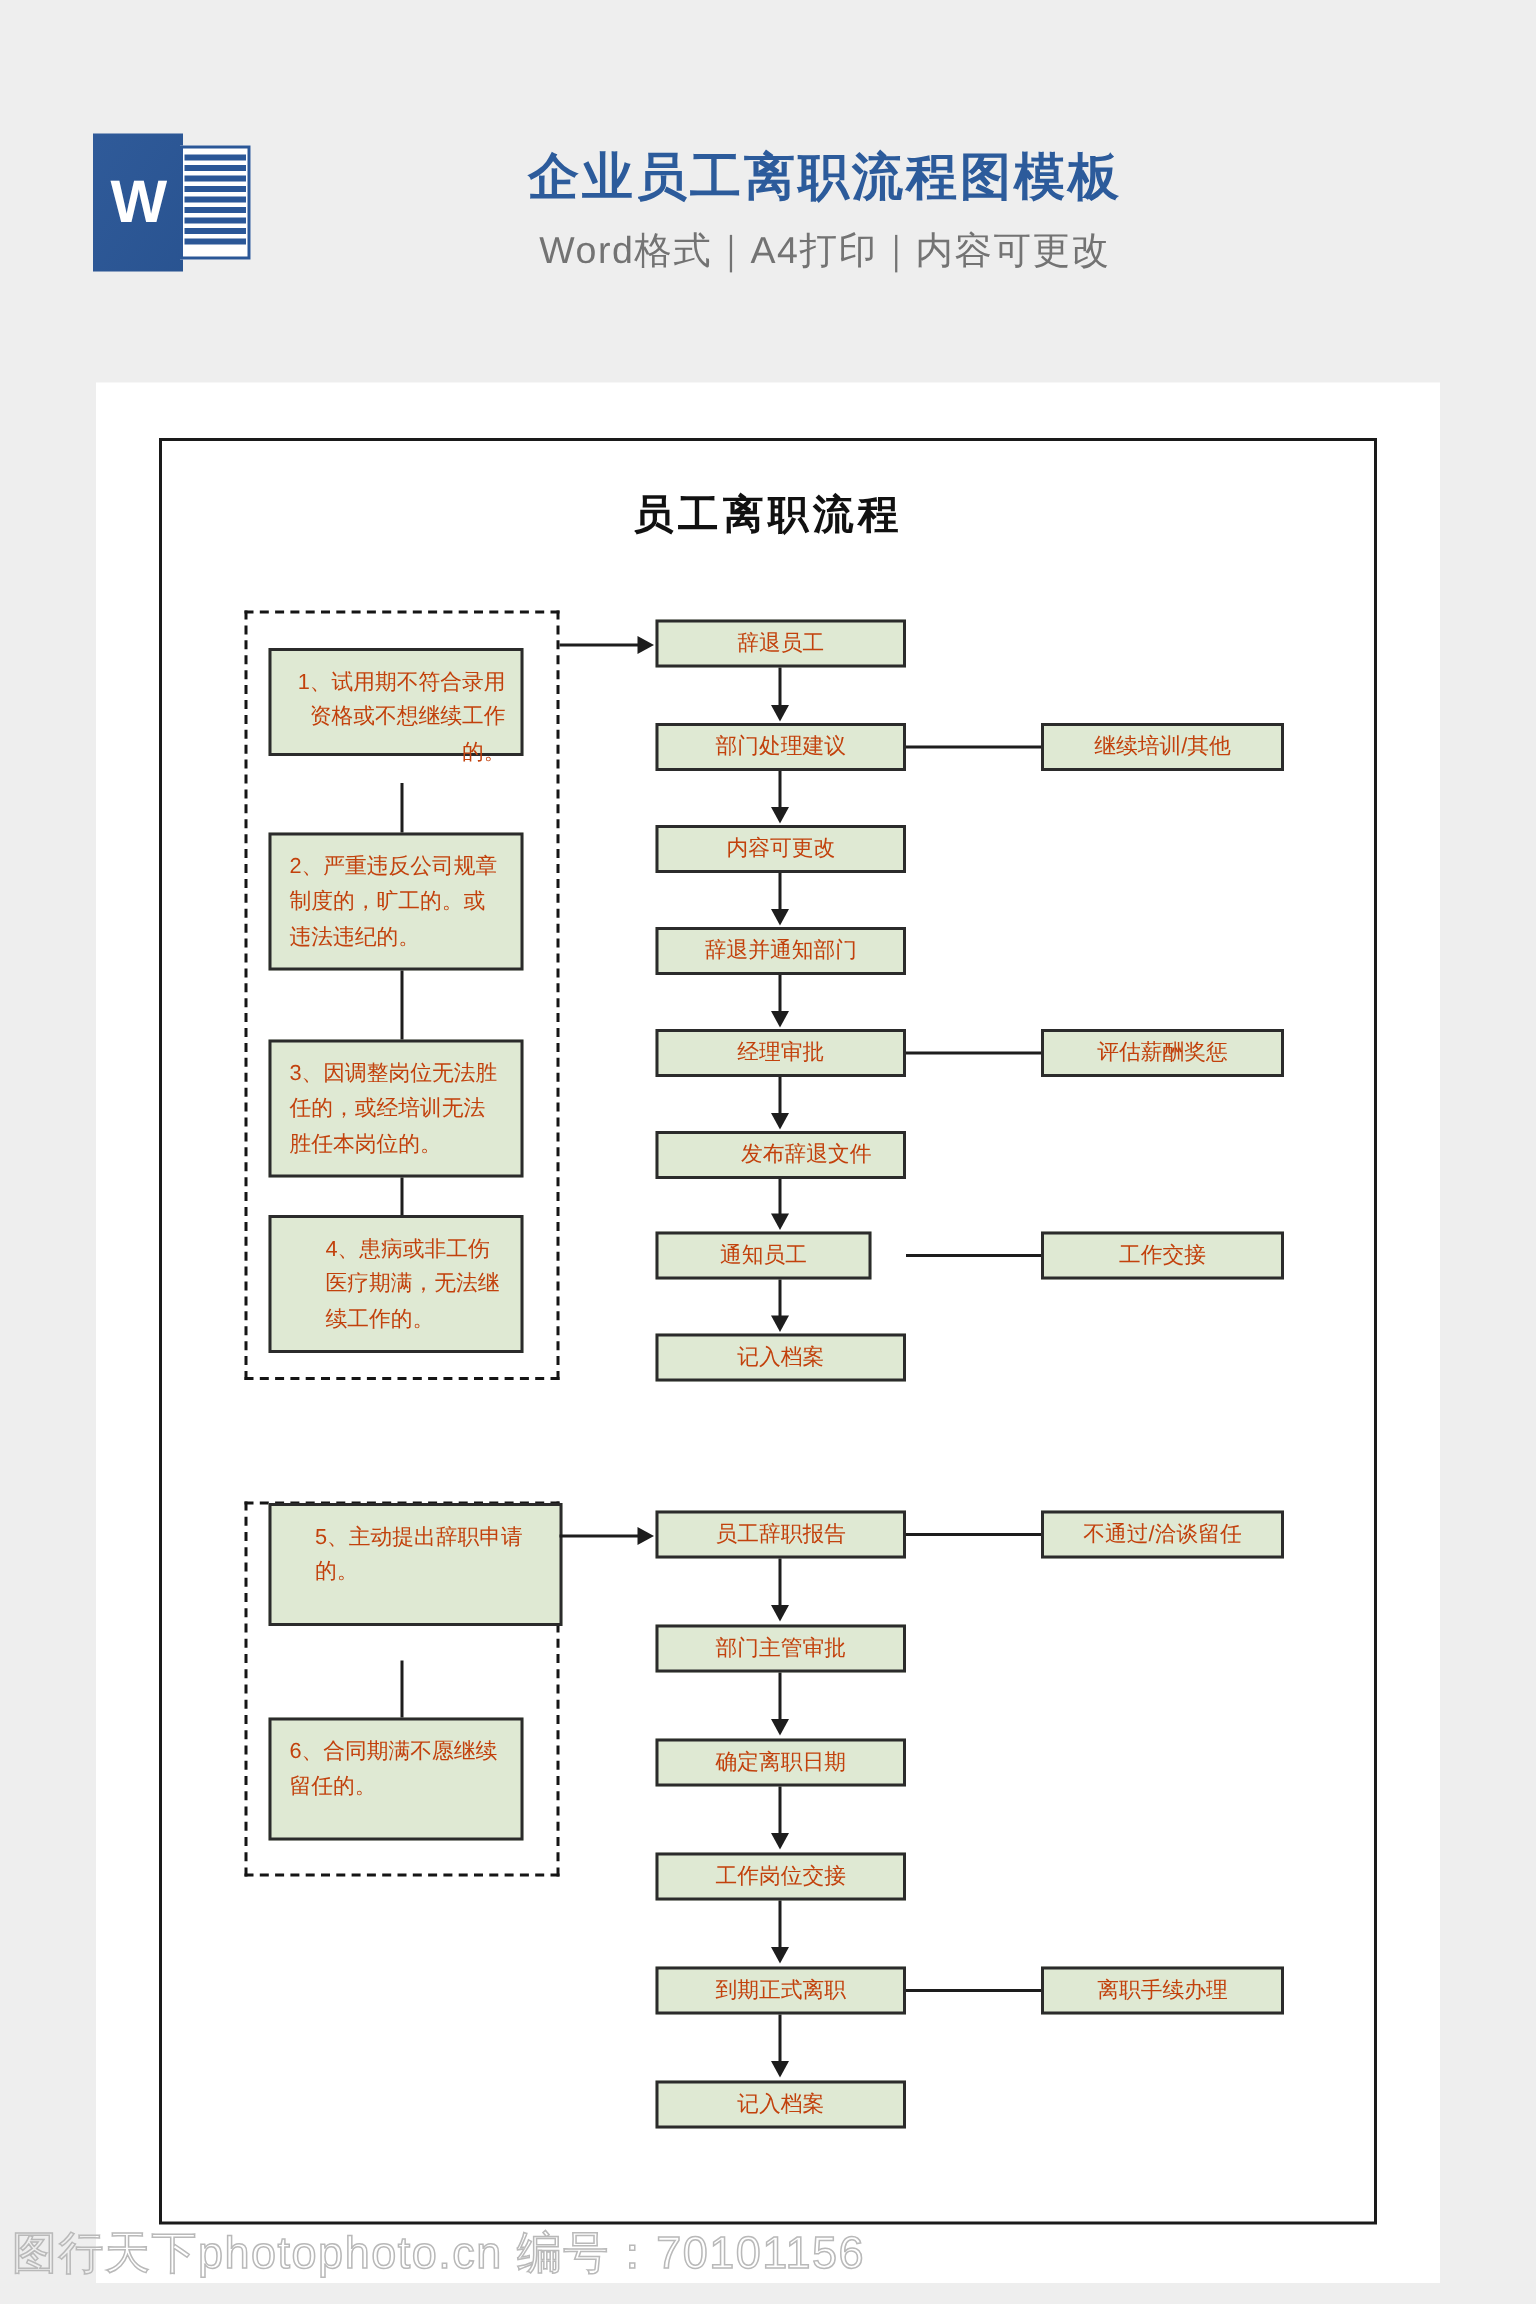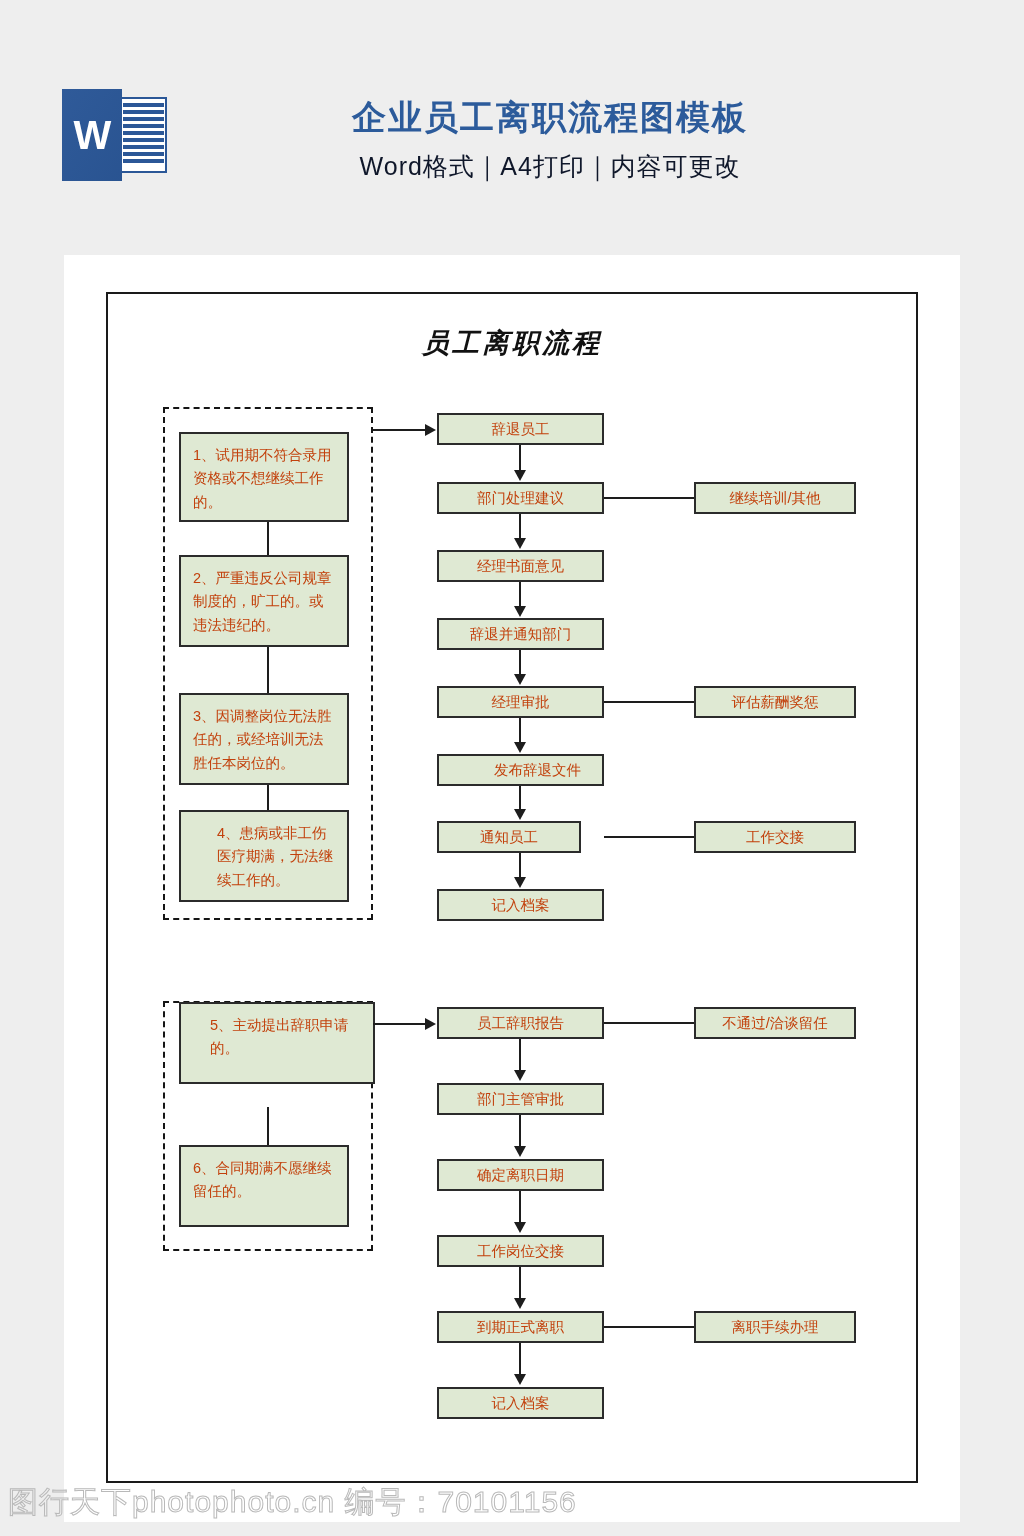--- a/index.html
+++ b/index.html
@@ -25,31 +25,31 @@
           text-align: center; letter-spacing: -1px; }
   .wi-page { position: absolute; left: 58px; top: 12px; width: 47px; height: 76px;
              background: #ffffff; border: 2px solid #2b5797; }
   .wi-lines { position: absolute; left: 61px; top: 18px; width: 41px; height: 64px; }
   .wi-lines i { display: block; height: 4px; background: #2b5797; margin-bottom: 3px; }
 
   .title-main { position: absolute; left: 200px; top: 95px; width: 700px;
                 text-align: center; font-size: 34px; font-weight: bold;
                 color: #2c5b9b; letter-spacing: 2px; }
   .title-sub { position: absolute; left: 200px; top: 150px; width: 700px;
-               text-align: center; font-size: 25px; color: #0f172a; letter-spacing: 1px; }
+               text-align: center; font-size: 25px; color: #737373; letter-spacing: 1px; }
 
   
   .sheet { position: absolute; left: 64px; top: 255px; width: 896px; height: 1267px;
            background: #ffffff; }
   .frame { position: absolute; left: 106px; top: 292px; width: 812px; height: 1191px;
            border: 2px solid #1a1a1a; background: #ffffff; }
 
   .doc-title { position: absolute; left: 106px; top: 325px; width: 812px;
                text-align: center; font-size: 27px; font-weight: bold; color: #111111;
-               letter-spacing: 3px; font-style: italic; }
+               letter-spacing: 3px; }
 
   
   .node {
     position: absolute;
     background: #dfe9d3;
     border: 2px solid #2b2b2b;
     color: #c2410c;
     font-size: 14.5px;
     line-height: 1.55;
     display: flex;
@@ -107,35 +107,35 @@
     <div class="title-main">企业员工离职流程图模板</div>
     <div class="title-sub">Word格式｜A4打印｜内容可更改</div>
   </div>
 
   <div class="sheet"></div>
   <div class="frame"></div>
   <div class="doc-title">员工离职流程</div>
 
   <div class="dashbox" style="left:163px; top:407px; width:210px; height:513px;"></div>
 
-  <div class="node reason" style="left:179px; top:432px; width:170px; height:90px;">1、试用期不符合录用资格或不想继续工作的。</div>
+  <div class="node reason" style="left:179px; top:432px; width:170px; height:72px;text-align:right;">1、试用期不符合录用资格或不想继续工作的。</div>
   <div class="node reason" style="left:179px; top:555px; width:170px; height:92px;">2、严重违反公司规章制度的，旷工的。或违法违纪的。</div>
   <div class="node reason" style="left:179px; top:693px; width:170px; height:92px;">3、因调整岗位无法胜任的，或经培训无法胜任本岗位的。</div>
   <div class="node reason" style="left:179px; top:810px; width:170px; height:92px;padding-left:36px;">4、患病或非工伤医疗期满，无法继续工作的。</div>
 
   <div class="vline" style="left:267px; top:522px; height:33px;"></div>
   <div class="vline" style="left:267px; top:647px; height:46px;"></div>
   <div class="vline" style="left:267px; top:785px; height:25px;"></div>
 
   <div class="hline" style="left:373px; top:429px; width:58px;"></div>
   <div class="arrow-right" style="left:425px; top:424px;"></div>
 
   <div class="node" style="left:437px; top:413px; width:167px; height:32px;">辞退员工</div>
   <div class="node" style="left:437px; top:482px; width:167px; height:32px;">部门处理建议</div>
-  <div class="node" style="left:437px; top:550px; width:167px; height:32px;">经理书面意见</div>
+  <div class="node" style="left:437px; top:550px; width:167px; height:32px;">内容可更改</div>
   <div class="node" style="left:437px; top:618px; width:167px; height:32px;">辞退并通知部门</div>
   <div class="node" style="left:437px; top:686px; width:167px; height:32px;">经理审批</div>
   <div class="node" style="left:437px; top:754px; width:167px; height:32px;padding-left:40px;">发布辞退文件</div>
   <div class="node" style="left:437px; top:821px; width:144px; height:32px;">通知员工</div>
   <div class="node" style="left:437px; top:889px; width:167px; height:32px;">记入档案</div>
 
   <div class="vline" style="left:519px; top:445px; height:26px;"></div>
   <div class="arrow-down" style="left:514px; top:470px;"></div>
   <div class="vline" style="left:519px; top:514px; height:25px;"></div>
   <div class="arrow-down" style="left:514px; top:538px;"></div>

